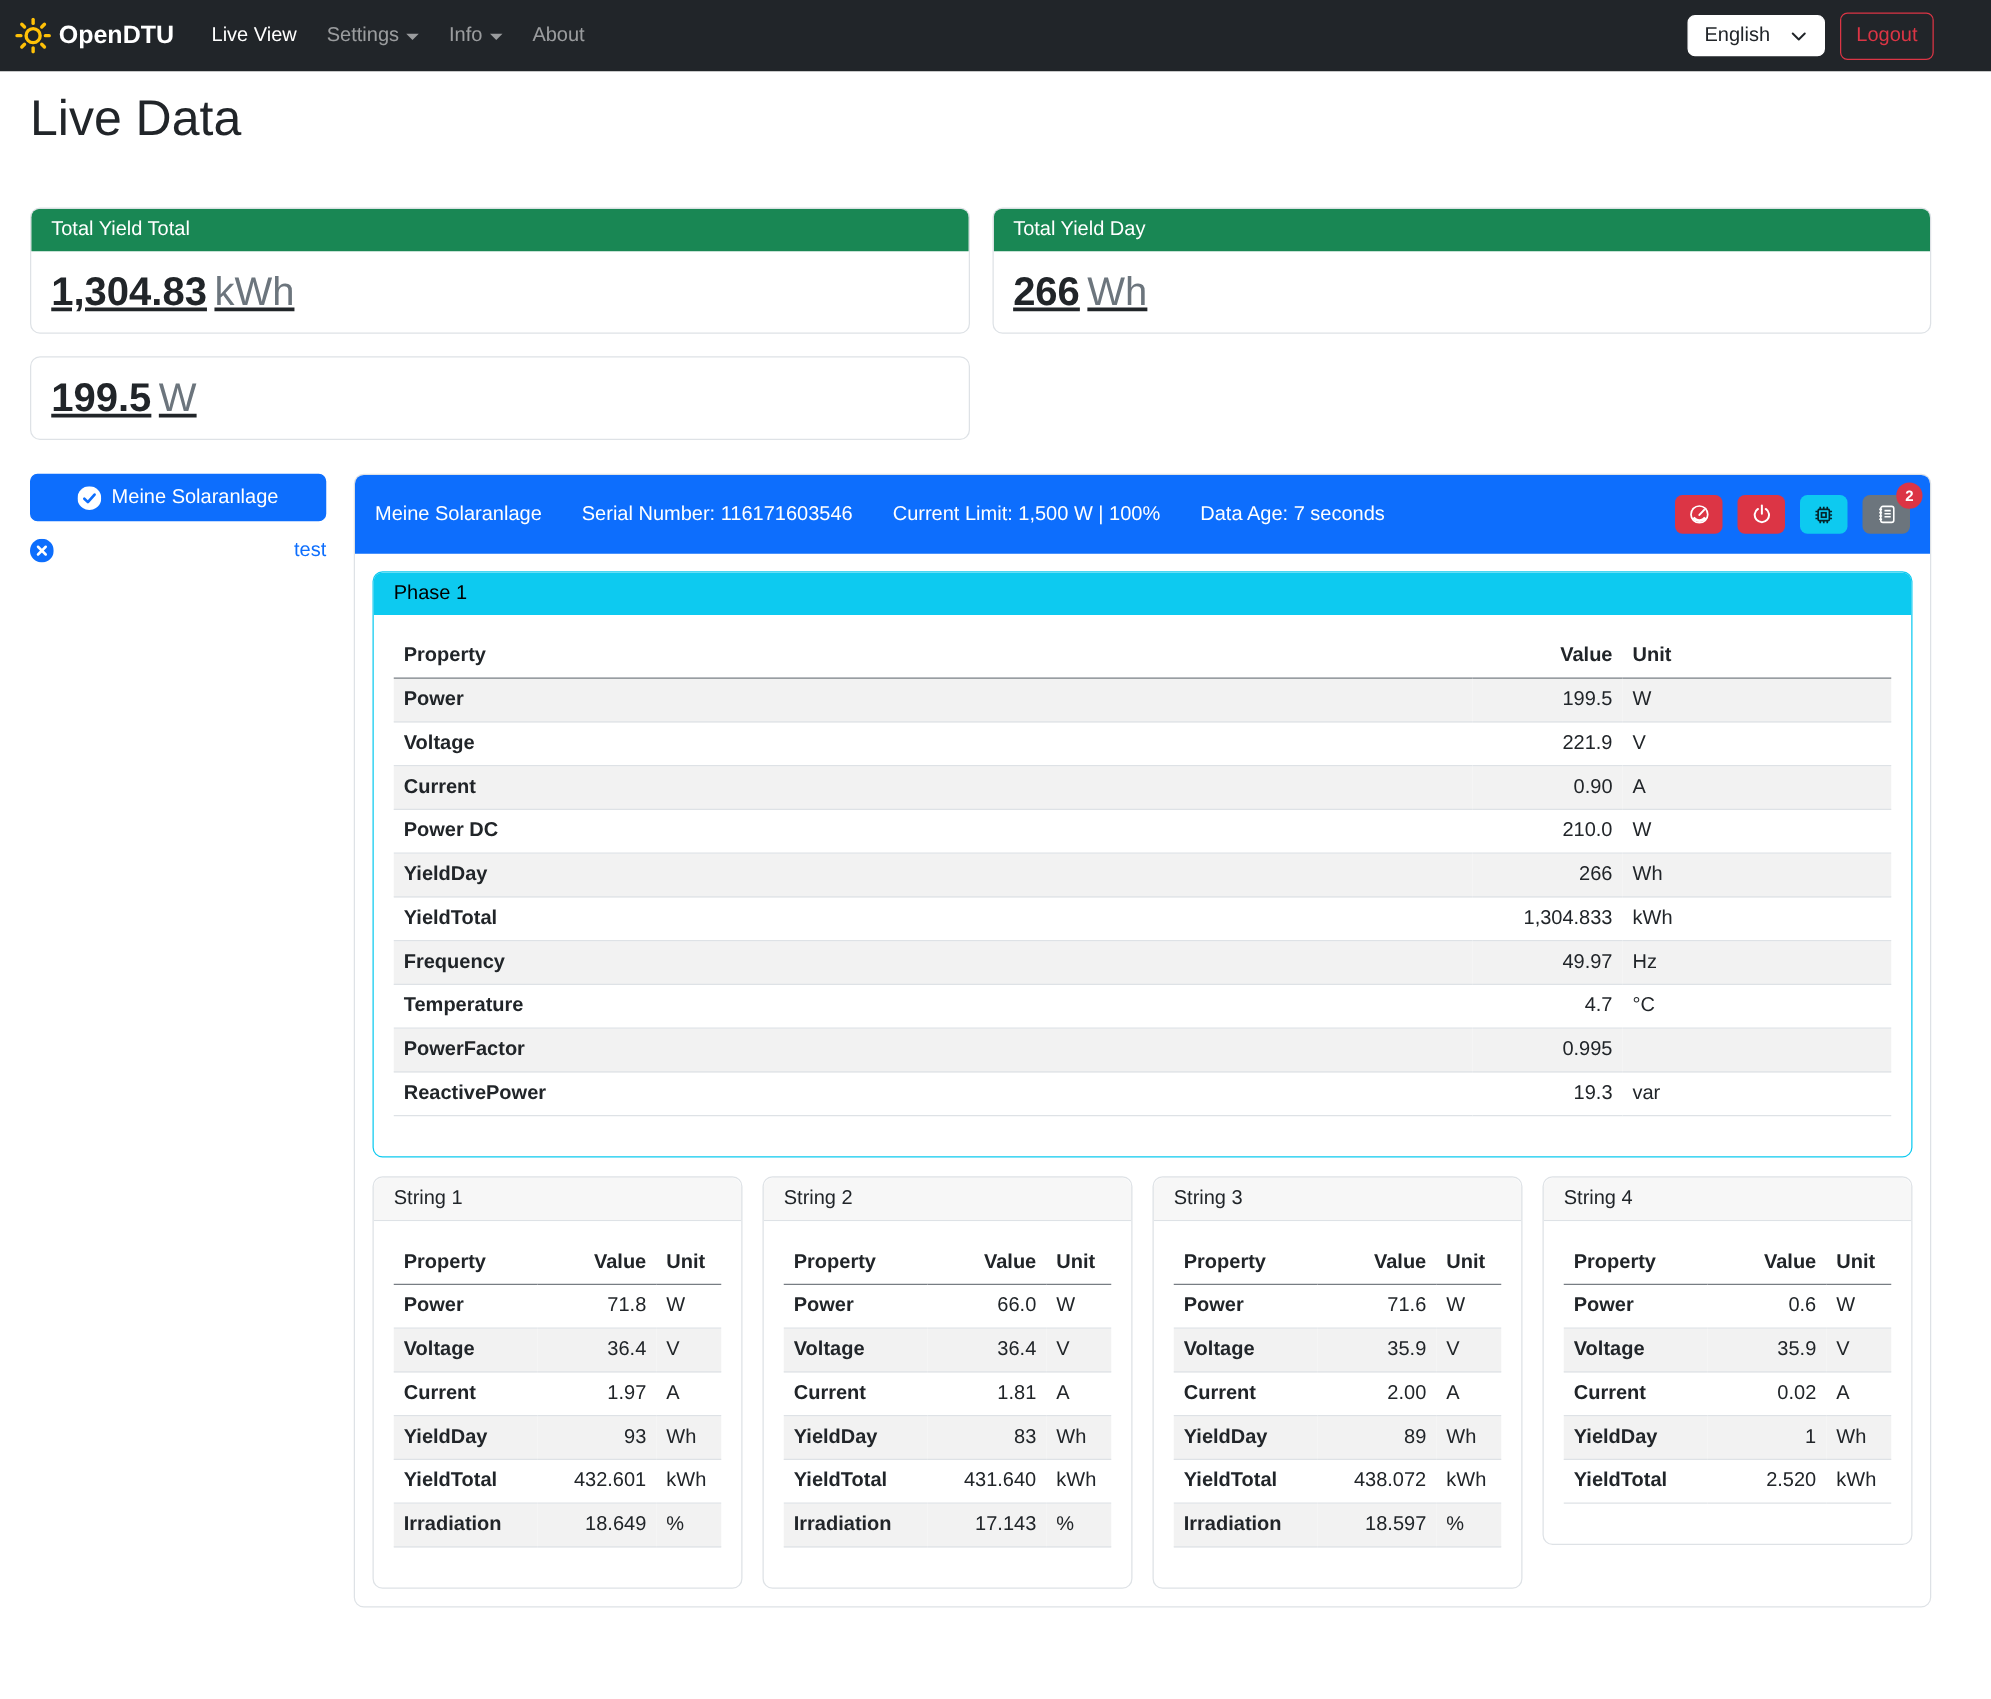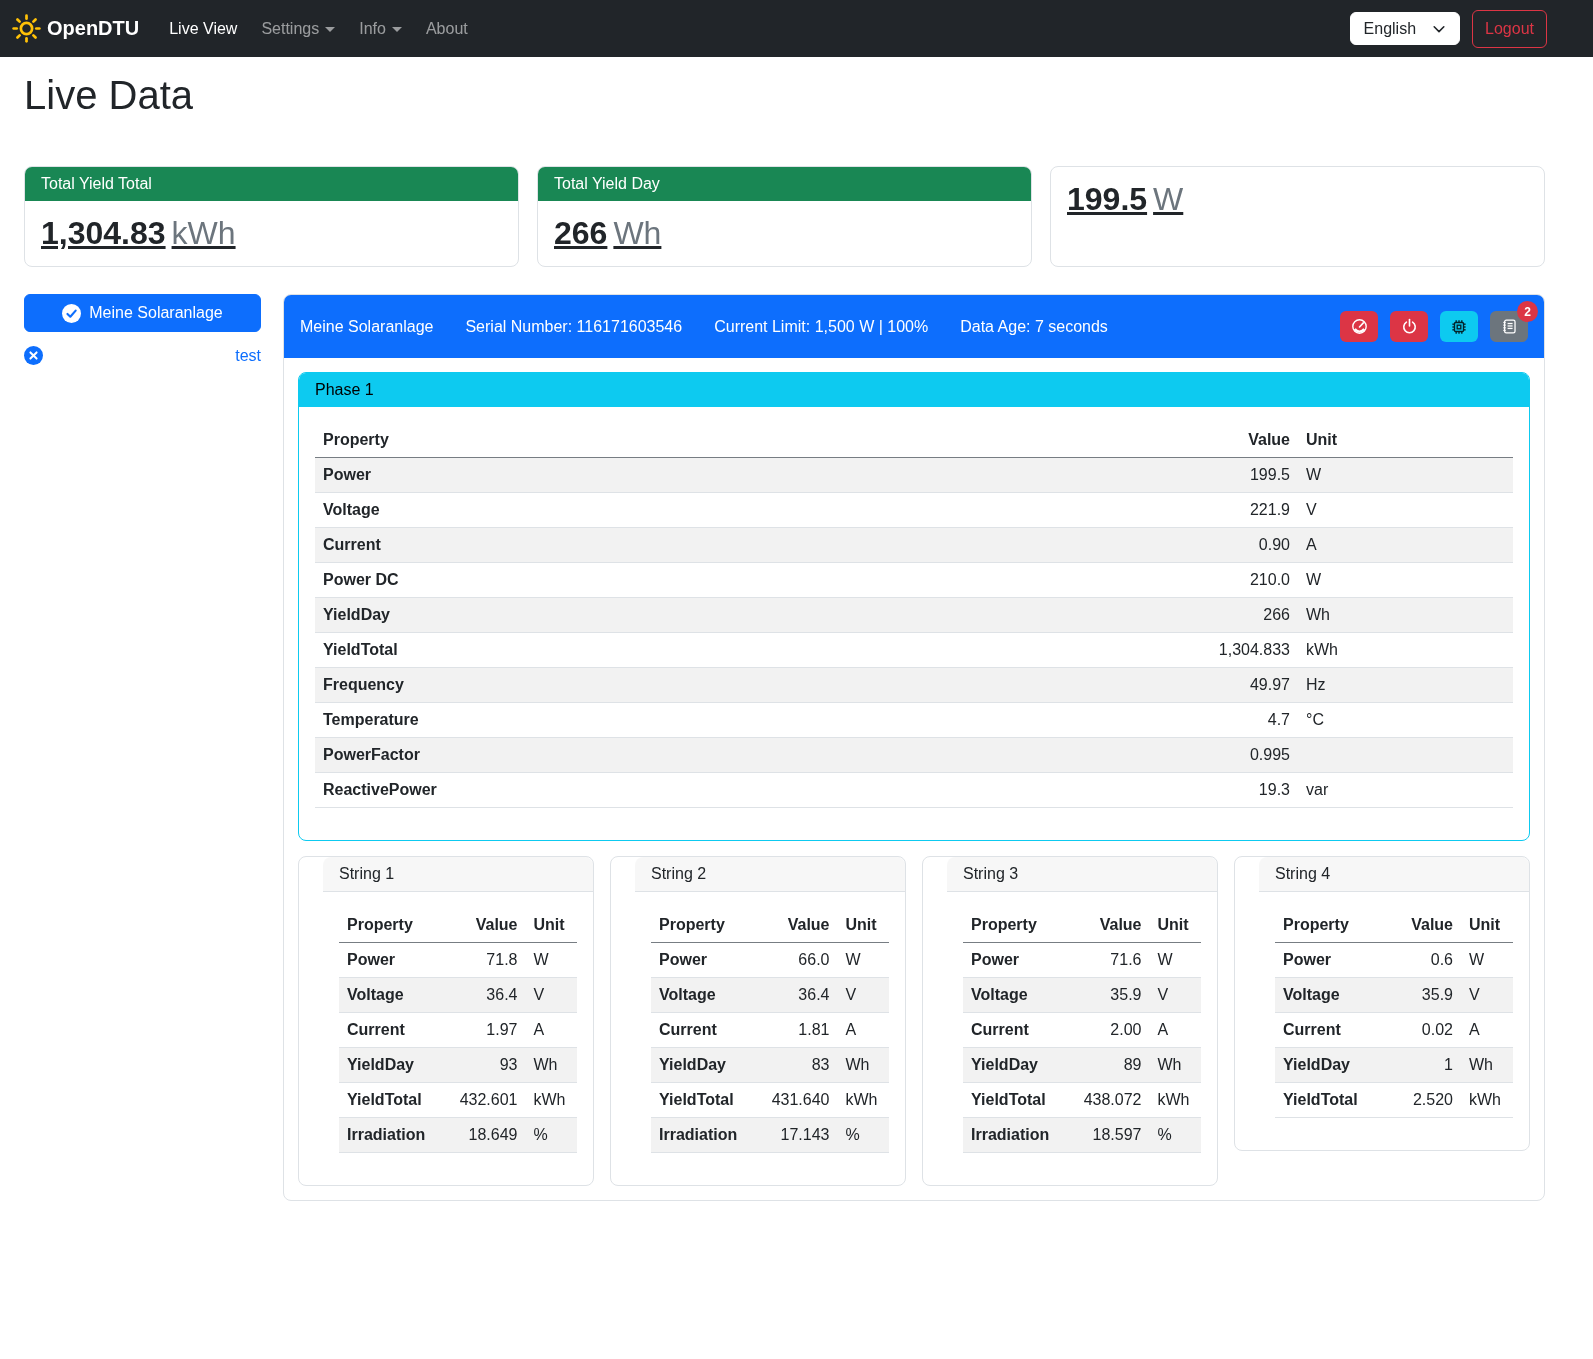--- a/index.html
+++ b/index.html
@@ -46,21 +46,21 @@
     background: transparent; border: 1px solid #dc3545; color: #dc3545;
     border-radius: 6px; height: 38px; padding: 0 12px; font-size: 16px;
     font-family: "Liberation Sans", sans-serif;
   }
 
   
   .page { padding: 0 48px 14px 24px; }
   .page-title { font-size: 40px; font-weight: 400; margin: 16px 0 20px; }
 
   
-  .summary-row { display: grid; grid-template-columns: repeat(3, 1fr); gap: 18px; margin-bottom: 27px; margin-top: 48px; }
+  .summary-row { display: grid; grid-template-columns: repeat(2, 1fr); gap: 18px; margin-bottom: 27px; margin-top: 48px; }
   .card { background: #fff; border: 1px solid #dee2e6; border-radius: 8px; overflow: hidden; }
   .card-header-success { background: #198754; color: #fff; padding: 8px 16px; }
   .summary-body { padding: 14px 16px; font-size: 32px; font-weight: 700; text-decoration: underline; }
   .summary-body .unit { color: #6c757d; font-weight: 400; margin-left: 6px; }
 
   
   .content-row { display: grid; grid-template-columns: 237px 1fr; gap: 22px; align-items: start; }
 
   .inv-btn {
     width: 100%; background: #0d6efd; border: 1px solid #0d6efd; color: #fff;
@@ -110,21 +110,21 @@
   .phase-table tbody tr:nth-of-type(odd) { background: #f2f2f2; }
   .string-table tbody tr:nth-of-type(even) { background: #f2f2f2; }
 
   
   .phase-card { border: 1px solid #0dcaf0; border-radius: 8px; overflow: hidden; margin-bottom: 15px; }
   .phase-header { background: #0dcaf0; color: #000; padding: 8px 16px; }
   .phase-body { padding: 16px 16px 16px; }
 
   
   .strings-row { display: grid; grid-template-columns: repeat(4, 1fr); gap: 16px; align-items: start; }
-  .string-card { border: 1px solid #dee2e6; border-radius: 8px; background: #fff; padding-left: 24px; }
+  .string-card { border: 1px solid #dee2e6; border-radius: 8px; background: #fff; }
   .string-header {
     background: rgba(0,0,0,.03); padding: 8px 16px;
     border-bottom: 1px solid #dee2e6; border-radius: 8px 8px 0 0;
   }
   .string-body { padding: 16px; }
 </style>
 </head>
 <body>
 
 <nav class="navbar" data-interactable="false">

